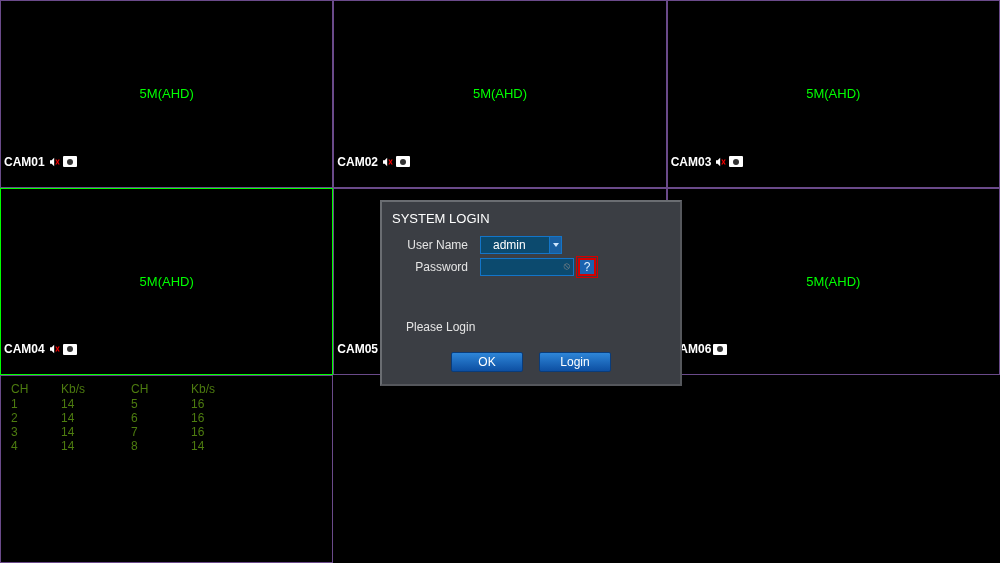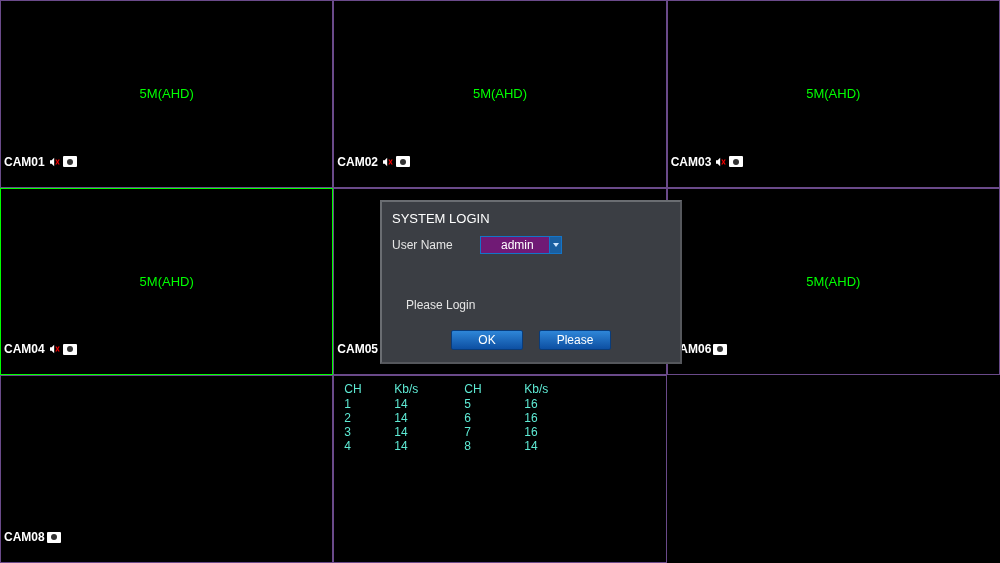--- a/index.html
+++ b/index.html
@@ -65,21 +65,21 @@
     height: 6px;
     background: #333;
     border-radius: 50%;
   }
   
   .stats {
     position: absolute;
     top: 6px;
     left: 10px;
     right: 10px;
-    color: #5eead4;
+    color: #4d7c0f;
     font-size: 12px;
   }
   .stats-row {
     display: grid;
     grid-template-columns: 40px 60px 50px 60px;
     gap: 10px;
     text-align: left;
   }
   .stats-row span { white-space: nowrap; }
   .stats-head { margin-bottom: 1px; }
@@ -104,36 +104,36 @@
     padding: 3px 0 10px 0;
     font-weight: normal;
   }
   .field-row {
     display: flex;
     align-items: center;
     margin-bottom: 4px;
   }
   .field-label {
     width: 88px;
-    text-align: left;
-    padding-right: 6px;
+    text-align: right;
+    padding-right: 12px;
     color: #e5e5e5;
   }
   .field-control {
     position: relative;
     display: flex;
     align-items: center;
   }
   .combo, .textin {
-    background: #701a75;
+    background: #0c4a6e;
     border: 1px solid #1375c9;
     color: #fff;
     height: 18px;
     font-size: 12px;
-    padding: 0 20px;
+    padding: 0 12px;
     outline: none;
   }
   .combo { width: 82px; }
   .combo-arrow {
     position: absolute;
     right: 1px;
     top: 1px;
     bottom: 1px;
     width: 12px;
     background: #1a5fa1;
@@ -261,26 +261,20 @@
       </div>
     </div>
     <div class="cell">
       <div class="cell-label">5M(AHD)</div>
       <div class="cam-footer">
         <span>CAM06</span>
         <span class="rec"></span>
       </div>
     </div>
     <div class="cell">
-      <div class="cam-footer">
-        <span>CAM08</span>
-        <span class="rec"></span>
-      </div>
-    </div>
-    <div class="cell">
       <div class="stats">
         <div class="stats-row stats-head">
           <span>CH</span>
           <span>Kb/s</span>
           <span>CH</span>
           <span>Kb/s</span>
         </div>
         <div class="stats-row">
           <span>1</span>
           <span>14</span>
@@ -313,20 +307,28 @@
   <div class="dialog-title">SYSTEM LOGIN</div>
 
   <div class="field-row">
     <div class="field-label">User Name</div>
     <div class="field-control">
       <input class="combo" type="text" readonly="" value="admin" style="">
       <div class="combo-arrow"></div>
     </div>
   </div>
 
+  <div class="field-row">
+    <div class="field-label">Password</div>
+    <div class="field-control" style="position:relative">
+      <input class="textin" type="password" value="" style="">
+      <span class="eye">⦸</span>
+    </div>
+    <div class="help-btn">?</div>
+  </div>
 
   <div class="status-line">Please Login</div>
 
   <div class="btn-row">
     <button class="btn">OK</button>
-    <button class="btn">Please</button>
+    <button class="btn">Login</button>
   </div>
 </div>
 
 </body></html>

